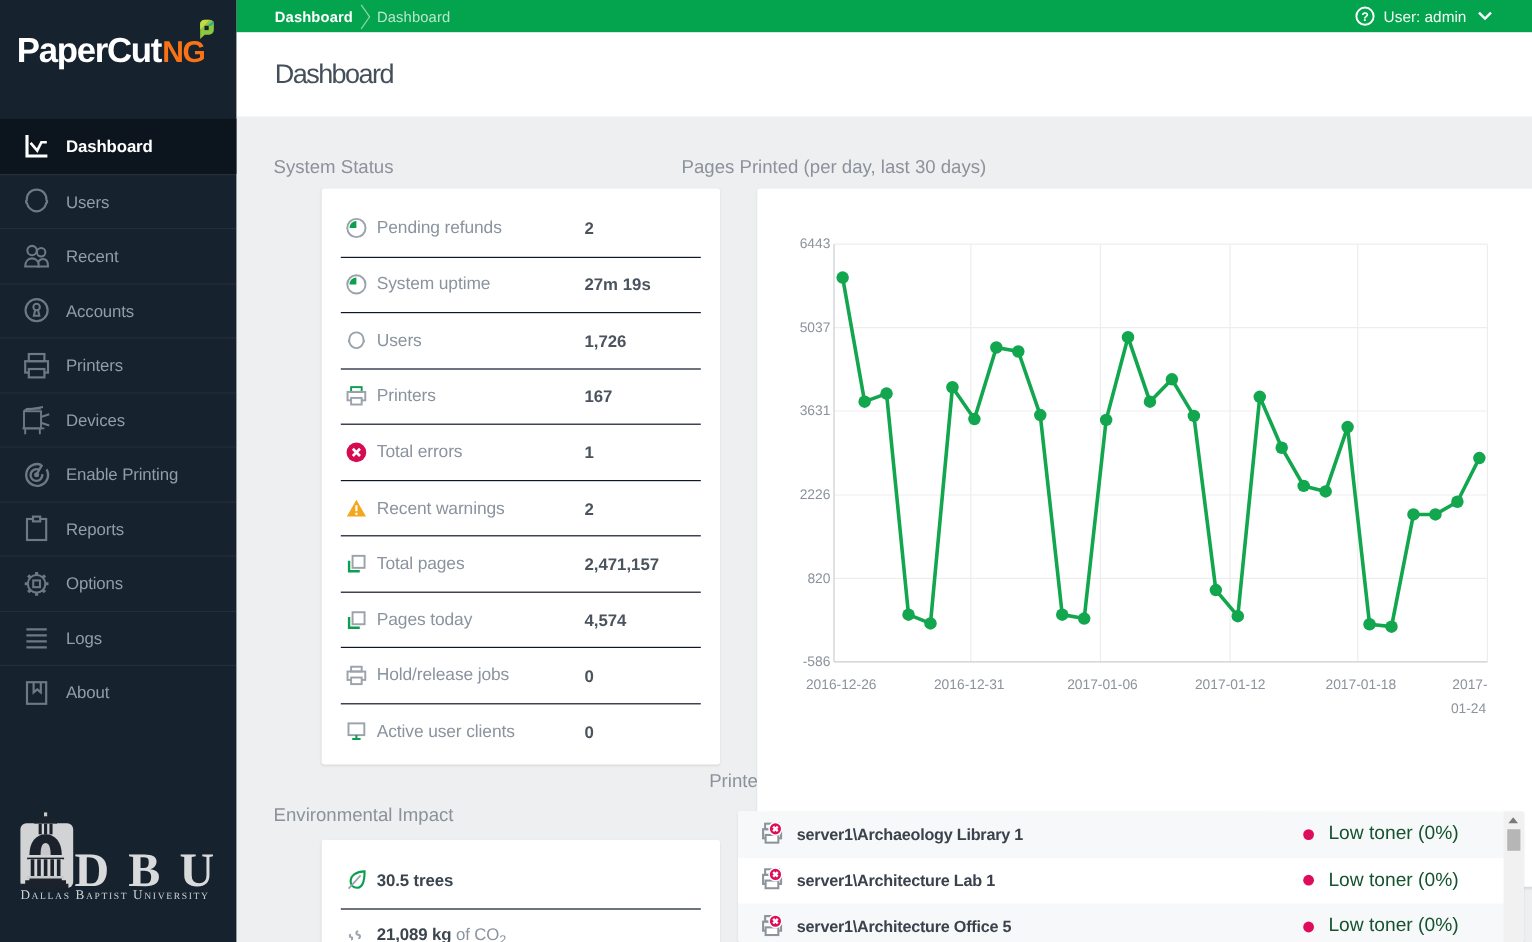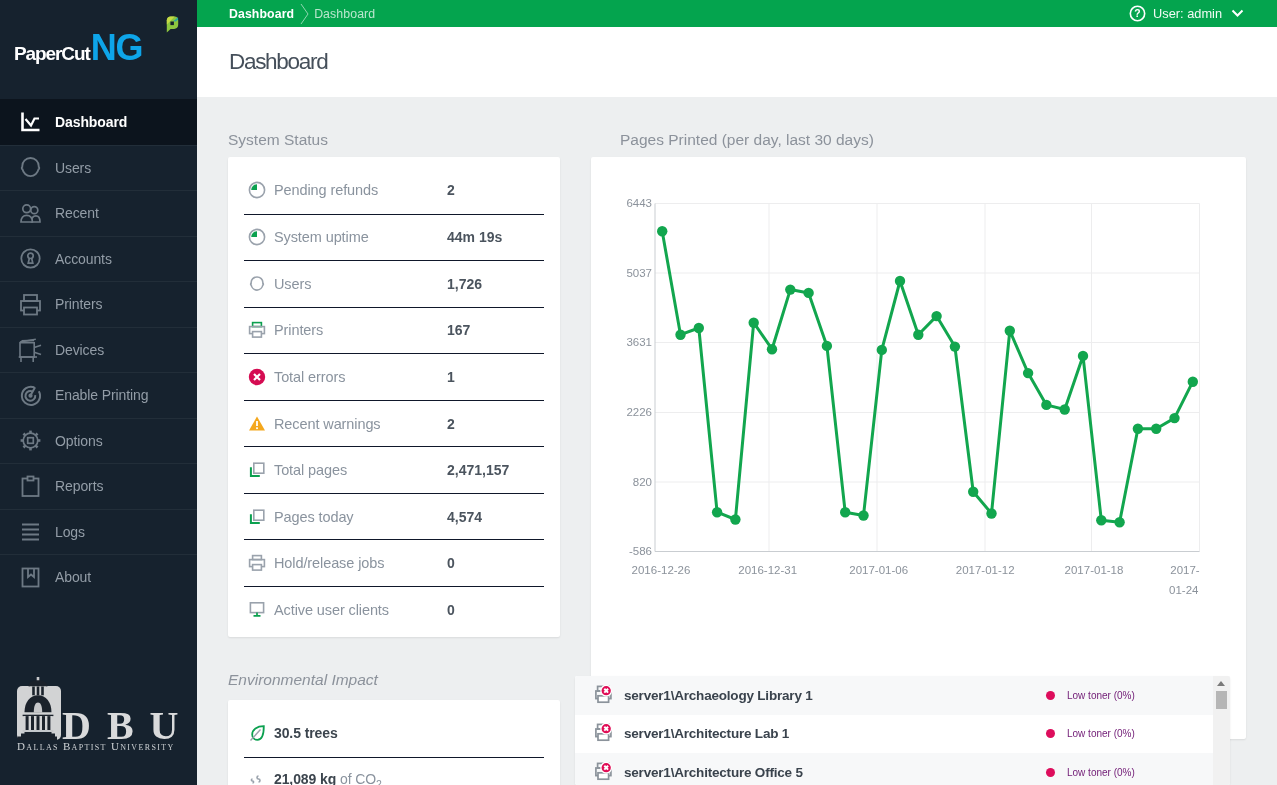--- a/index.html
+++ b/index.html
@@ -2,22 +2,22 @@
 <html><head>
 <meta charset="utf-8">
 <style>
 * { margin:0; padding:0; box-sizing:border-box; }
 html,body { width:1277px; height:785px; overflow:hidden; font-family:"Liberation Sans", sans-serif; }
 body { position:relative; background:#edeff0; }
 
 
 #sidebar { position:absolute; left:0; top:0; width:197px; height:785px; background:#16222e; z-index:5; }
 #logo { position:absolute; left:14px; top:27px; white-space:nowrap; }
-#logo .pc { color:#fff; font-size:19px; font-weight:bold; letter-spacing:-1.1px; }
-#logo .ng { color:#0ea5e9; font-size:36px; font-weight:bold; letter-spacing:-1.1px; margin-left:1px; }
+#logo .pc { color:#fff; font-size:29px; font-weight:bold; letter-spacing:-1.1px; }
+#logo .ng { color:#f97316; font-size:25px; font-weight:bold; letter-spacing:-1.1px; margin-left:1px; }
 #menu { position:absolute; left:0; top:99px; width:197px; }
 .mitem { height:45.5px; display:flex; align-items:center; color:#939da7; font-size:14px; letter-spacing:-0.1px; border-top:1px solid rgba(255,255,255,0.055); }
 .mitem:first-child { border-top:none; }
 .mitem svg { margin-left:18px; width:25px; height:25px; flex:none; }
 .mitem span { margin-left:12px; }
 .mitem.sel { background:#0c141d; color:#fff; }
 
 #dbu { position:absolute; left:15px; top:672px; width:170px; height:82px; }
 
 
@@ -25,21 +25,21 @@
 #crumb { position:absolute; left:32px; top:0; height:27px; display:flex; align-items:center; color:#fff; font-size:12.3px; letter-spacing:0.1px; }
 #crumb .b { font-weight:bold; }
 #crumb .sep { margin:0 4px 0 6px; }
 #crumb .c2 { color:rgba(255,255,255,0.72); }
 #userarea { position:absolute; right:33px; top:0; height:27px; display:flex; align-items:center; color:#f2fbf5; font-size:12.8px; }
 #whitehead { position:absolute; left:197px; top:27px; width:1080px; height:70px; background:#fff; }
 #whitehead h1 { position:absolute; left:32px; top:0; line-height:70px; font-size:22.5px; font-weight:normal; color:#454f5a; letter-spacing:-1.3px; }
 
 
 .heading { position:absolute; font-size:15.5px; color:#8c929b;text-align:center; }
-.card { position:absolute; background:#fff; border-radius:2px; box-shadow:0 1px 2px rgba(0,0,0,0.09); }
+.card { position:absolute; background:#fff; border-radius:2px; box-shadow:0 1px 2px rgba(0,0,0,0.09);margin-left:40px; }
 
 
 #syscard { left:228px; top:157px; width:332px; height:480px; padding:10px 0 4px 0; }
 .srow { position:relative; height:46.55px; margin:0 16px; display:flex; align-items:center; }
 .srow + .srow { border-top:1px solid #0f172a; }
 .srow .ic { margin-left:4px; width:18px; height:18px; flex:none; }
 .srow .lab { margin-left:8px; font-size:14.5px; letter-spacing:-0.1px; color:#8a939e; }
 .srow .val { position:absolute; left:203px; font-size:14px; font-weight:bold; color:#4b545e; }
 
 
@@ -48,21 +48,21 @@
 
 #chartcard { left:591px; top:157px; width:655px; height:582px; }
 
 
 #printcard { left:575px; top:676px; width:655px; height:109px; overflow:hidden; }
 .prow { position:relative; height:38.5px; display:flex; align-items:center; }
 .prow.odd { background:#f7f8f9; }
 .prow .pic { margin-left:20px; width:20px; height:21px; flex:none; }
 .prow .pname { margin-left:9px; font-size:13.5px; letter-spacing:-0.2px; font-weight:bold; color:#3a434d; }
 .prow .dot { position:absolute; left:471px; width:9px; height:9px; border-radius:50%; background:#dd0d5c; }
-.prow .ltext { position:absolute; left:492px; font-size:10px; color:#701a75; }
+.prow .ltext { position:absolute; left:492px; font-size:16px; color:#14532d; }
 #pscroll { position:absolute; right:0.5px; top:0; width:17px; height:109px; background:#f1f1f1; }
 #pscroll .thumb { position:absolute; left:3px; top:15px; width:11px; height:18px; background:#b6b6b6; }
 #pscroll .arrow { position:absolute; left:4px; top:5px; width:0; height:0; border-left:4.5px solid transparent; border-right:4.5px solid transparent; border-bottom:5px solid #7a7a7a; }
 </style>
 </head>
 <body>
 
 <div id="greenbar">
   <div id="crumb">
       <span class="b">Dashboard</span>
@@ -80,40 +80,40 @@
     <svg width="13" height="9" viewBox="0 0 13 9" style="margin-left:9px">
         <path d="M1.5 1.5 L6.5 6.5 L11.5 1.5" fill="none" stroke="#fff" stroke-width="2"></path>
       </svg>
   </div>
 </div>
 <div id="whitehead">
     <h1>Dashboard</h1>
   </div>
 
 <div class="heading" style="left:228px; top:131px;">System Status</div>
-<div class="heading" style="left:620px; top:131px;">Pages Printed (per day, last 30 days)</div>
-<div class="heading" style="left:228px; top:671px;font-style:italic;">Environmental Impact</div>
+<div class="heading" style="left:568px; top:131px;">Pages Printed (per day, last 30 days)</div>
+<div class="heading" style="left:228px; top:671px;">Environmental Impact</div>
 <div class="heading" style="left:591px; top:643px;">Printers Status</div>
 
 <div class="card" id="syscard">
   <div class="srow">
       <svg class="ic" viewBox="0 0 18 18">
         <circle cx="9" cy="9" r="7.6" fill="none" stroke="#9aa2ac" stroke-width="1.6"></circle>
         <path d="M9 9 L9 3.2 A5.8 5.8 0 0 0 3.2 9 Z" fill="#0ba04f"></path>
       </svg>
       <span class="lab">Pending refunds</span>
       <span class="val">2</span>
     </div>
   <div class="srow">
       <svg class="ic" viewBox="0 0 18 18">
         <circle cx="9" cy="9" r="7.6" fill="none" stroke="#9aa2ac" stroke-width="1.6"></circle>
         <path d="M9 9 L9 3.2 A5.8 5.8 0 0 0 3.2 9 Z" fill="#0ba04f"></path>
       </svg>
       <span class="lab">System uptime</span>
-      <span class="val">44m 19s</span>
+      <span class="val">27m 19s</span>
     </div>
   <div class="srow">
       <svg class="ic" viewBox="0 0 18 18">
         <path d="M9 2 C12.4 2 14.9 4.5 14.9 7.7 L14.9 8.4 C15.5 8.5 15.6 10 14.8 10.1 C14.3 12.6 12 15.1 9 15.1 C6 15.1 3.7 12.6 3.2 10.1 C2.4 10 2.5 8.5 3.1 8.4 L3.1 7.7 C3.1 4.5 5.6 2 9 2 Z" fill="none" stroke="#9aa2ac" stroke-width="1.6"></path>
       </svg>
       <span class="lab">Users</span>
       <span class="val">1,726</span>
     </div>
   <div class="srow">
       <svg class="ic" viewBox="0 0 18 18">
@@ -386,45 +386,45 @@
             <path d="M16.2 4.3 A9.1 9.1 0 1 0 20.8 8.2"></path>
             <path d="M14.8 8.6 A4.9 4.9 0 1 0 17.2 12.1"></path>
             <path d="M12.6 12.2 L17.1 4.2"></path>
           </g>
           <circle cx="12.5" cy="12.7" r="2.1" fill="#6d7984"></circle>
         </svg>
         <span>Enable Printing</span>
       </div>
     <div class="mitem">
         <svg viewBox="0 0 25 25">
+          <g fill="none" stroke="#6d7984" stroke-width="1.8">
+            <rect x="4.5" y="4.5" width="16" height="17.5"></rect>
+            <rect x="9.5" y="2.5" width="6" height="4" fill="#16222e"></rect>
+          </g>
+        </svg>
+        <span>Reports</span>
+      </div>
+    <div class="mitem">
+        <svg viewBox="0 0 25 25">
           <g fill="none" stroke="#6d7984" stroke-width="1.7">
             <circle cx="12.5" cy="12.5" r="7.3"></circle>
             <rect x="9.7" y="9.7" width="5.6" height="5.6"></rect>
             <g stroke-width="2.6">
               <path d="M12.5 2.6 L12.5 5.2"></path>
               <path d="M12.5 19.8 L12.5 22.4"></path>
               <path d="M2.6 12.5 L5.2 12.5"></path>
               <path d="M19.8 12.5 L22.4 12.5"></path>
               <path d="M5.5 5.5 L7.3 7.3"></path>
               <path d="M17.7 17.7 L19.5 19.5"></path>
               <path d="M5.5 19.5 L7.3 17.7"></path>
               <path d="M17.7 7.3 L19.5 5.5"></path>
             </g>
           </g>
         </svg>
         <span>Options</span>
-      </div>
-    <div class="mitem">
-        <svg viewBox="0 0 25 25">
-          <g fill="none" stroke="#6d7984" stroke-width="1.8">
-            <rect x="4.5" y="4.5" width="16" height="17.5"></rect>
-            <rect x="9.5" y="2.5" width="6" height="4" fill="#16222e"></rect>
-          </g>
-        </svg>
-        <span>Reports</span>
       </div>
     <div class="mitem">
         <svg viewBox="0 0 25 25">
           <g stroke="#6d7984" stroke-width="2">
             <line x1="4" y1="5.5" x2="21" y2="5.5"></line>
             <line x1="4" y1="10.5" x2="21" y2="10.5"></line>
             <line x1="4" y1="15.5" x2="21" y2="15.5"></line>
             <line x1="4" y1="20.5" x2="21" y2="20.5"></line>
           </g>
         </svg>

